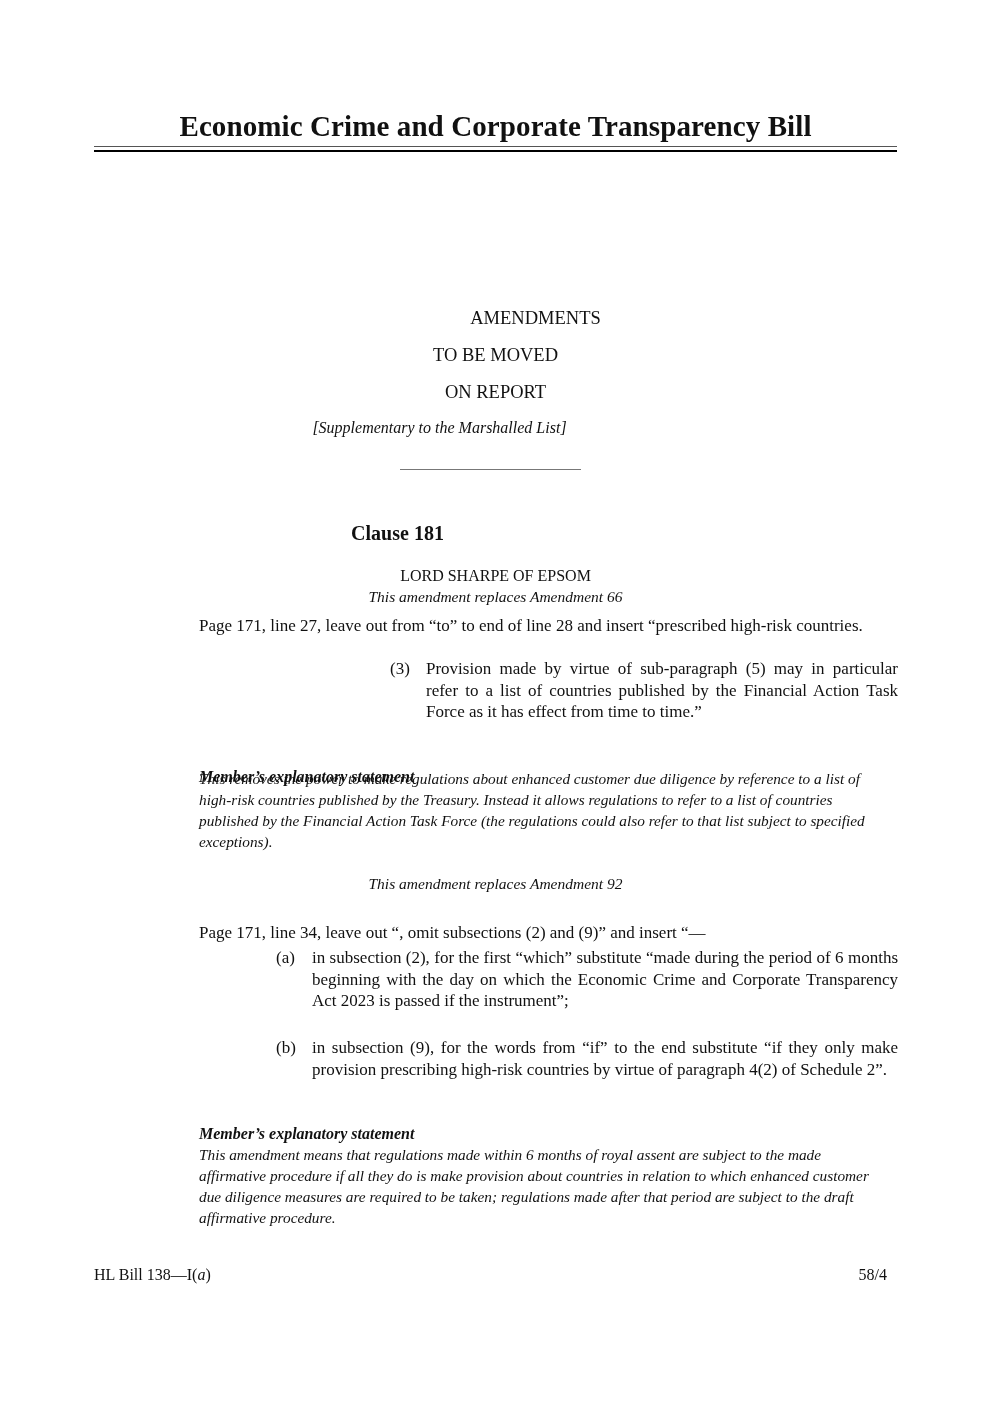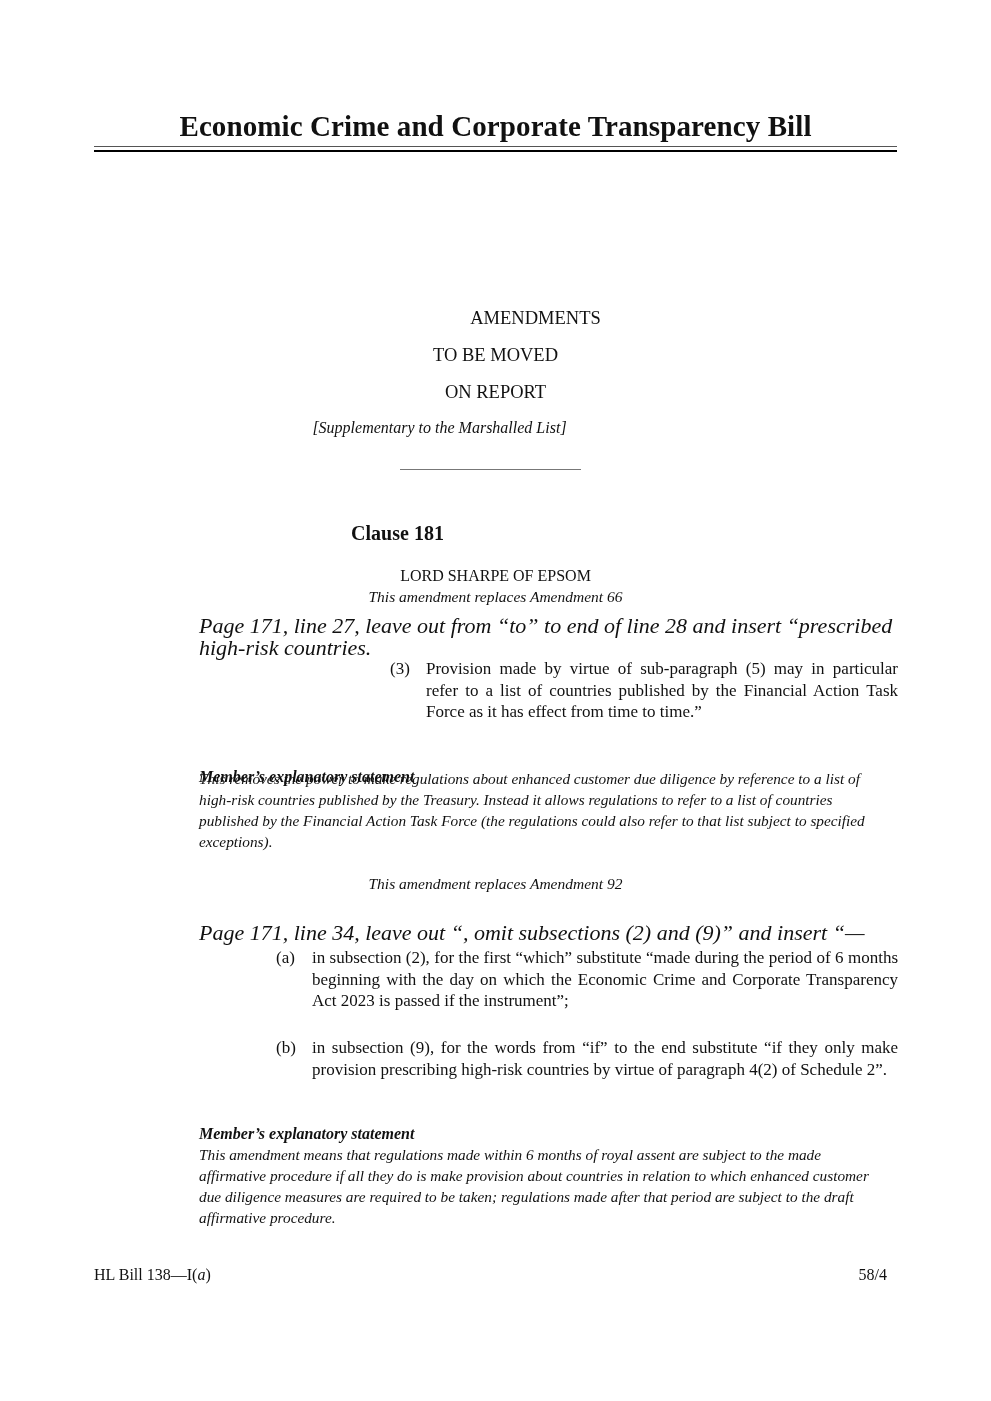--- a/index.html
+++ b/index.html
@@ -74,23 +74,22 @@
       left: 0; width: 991px;
       text-align: center;
       font-style: italic;
       font-size: 15.5px;
       line-height: 20px;
     }
 
     
     .para {
       left: 199px; width: 700px;
-      font-size: 22px;
+      font-size: 17px;
       line-height: 21.5px;
-      font-style: italic;
     }
     .sub {
       font-size: 17px;
       line-height: 21.5px;
       text-align: justify;
     }
     .sub-num {
       position: absolute;
       font-size: 17px;
       line-height: 21.5px;

